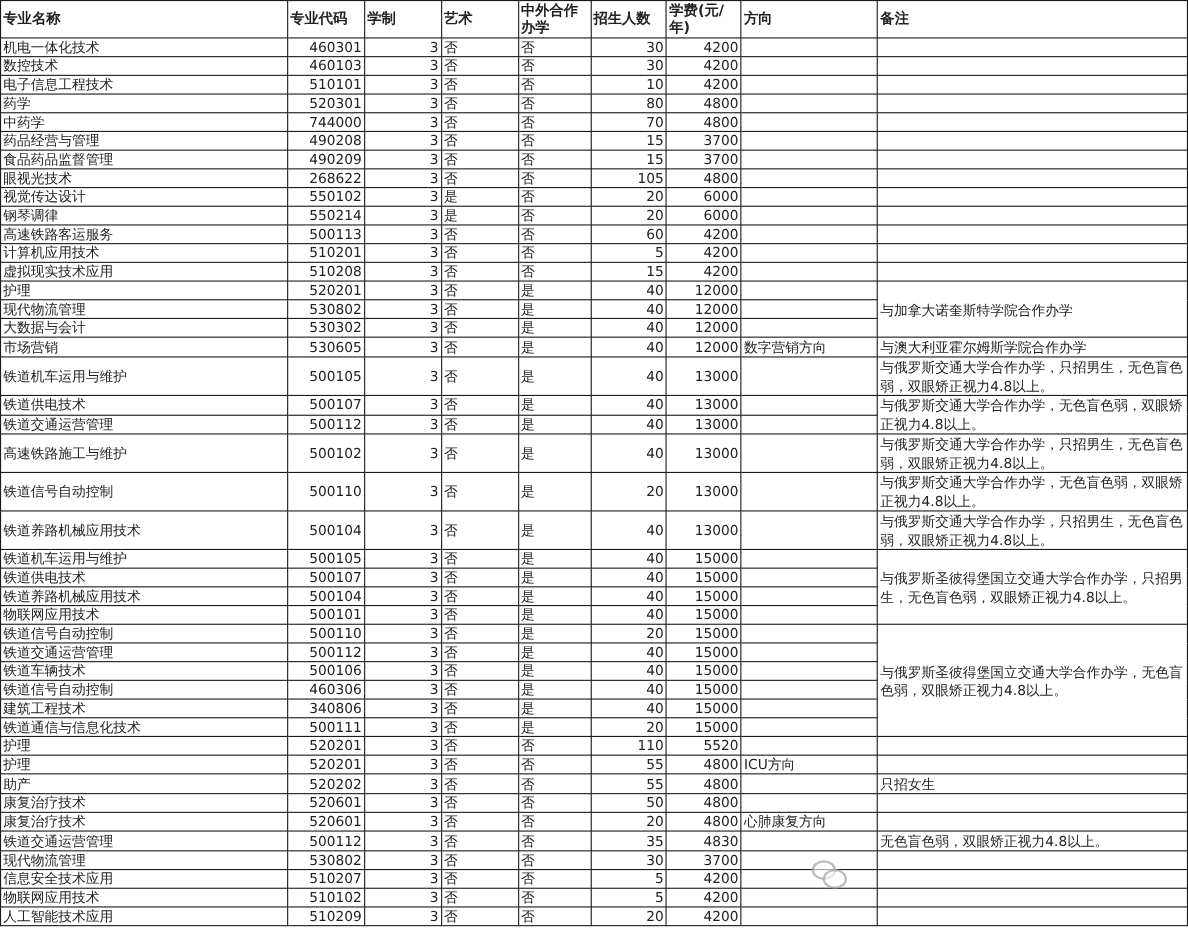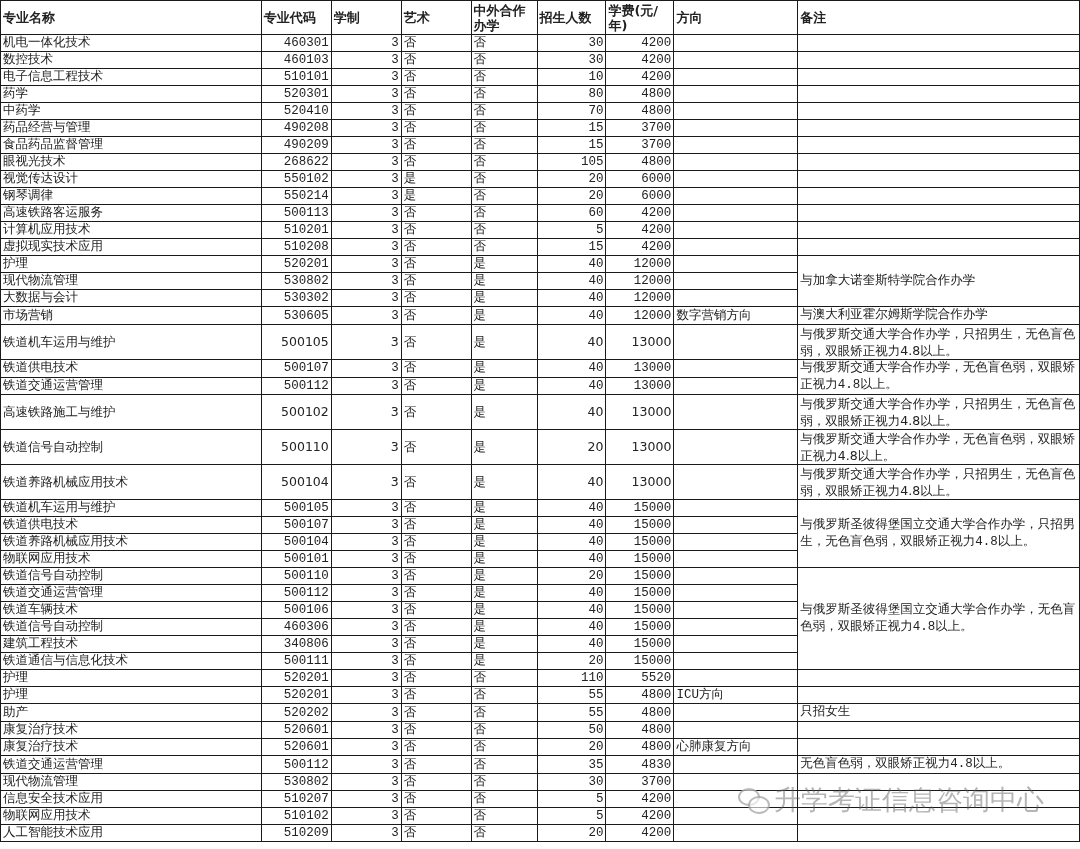--- a/index.html
+++ b/index.html
@@ -15,21 +15,21 @@
   col.c-name { width: 261px; }
   col.c-code { width: 70px; }
   col.c-years { width: 70px; }
   col.c-art { width: 70px; }
   col.c-coop { width: 66px; }
   col.c-enroll { width: 69px; }
   col.c-fee { width: 68px; }
   col.c-dir { width: 124px; }
   col.c-note { width: 282px; }
   tr.hdr { height: 34px; }
-  tr.r { height: 17px; font-family: Liberation Mono, monospace; }
+  tr.r { height: 17px; }
   tr.tall { height: 35px; }
   .watermark { position: absolute; left: 738px; top: 782px; display: flex; align-items: center;
                gap: 6px; color: rgba(90,90,90,0.45); font-size: 27px; pointer-events: none; }
   .wm-icon { width: 30px; height: 24px; position: relative; }
   .wm-icon span { position: absolute; border: 2px solid rgba(120,120,120,0.5); border-radius: 50%; background: rgba(255,255,255,0.6); }
   .wm-icon .b1 { left: 0; top: 0; width: 18px; height: 14px; }
   .wm-icon .b2 { left: 10px; top: 8px; width: 18px; height: 14px; }
 </style>
 </head>
 <body>
@@ -99,21 +99,21 @@
         <td class="num">3</td>
         <td>否</td>
         <td>否</td>
         <td class="num">80</td>
         <td class="num">4800</td>
         <td></td>
         <td class="note"></td>
       </tr>
       <tr class="r">
         <td>中药学</td>
-        <td class="num">520410</td>
+        <td class="num">744000</td>
         <td class="num">3</td>
         <td>否</td>
         <td>否</td>
         <td class="num">70</td>
         <td class="num">4800</td>
         <td></td>
         <td class="note"></td>
       </tr>
       <tr class="r">
         <td>药品经营与管理</td>
@@ -523,14 +523,13 @@
         <td class="note"></td>
       </tr>
     </tbody>
 </table>
 
 <div class="watermark">
   <div class="wm-icon">
       <span class="b1"></span>
       <span class="b2"></span>
     </div>
-  <span>升学考证信息咨询中心</span>
 </div>
 
 </body></html>

